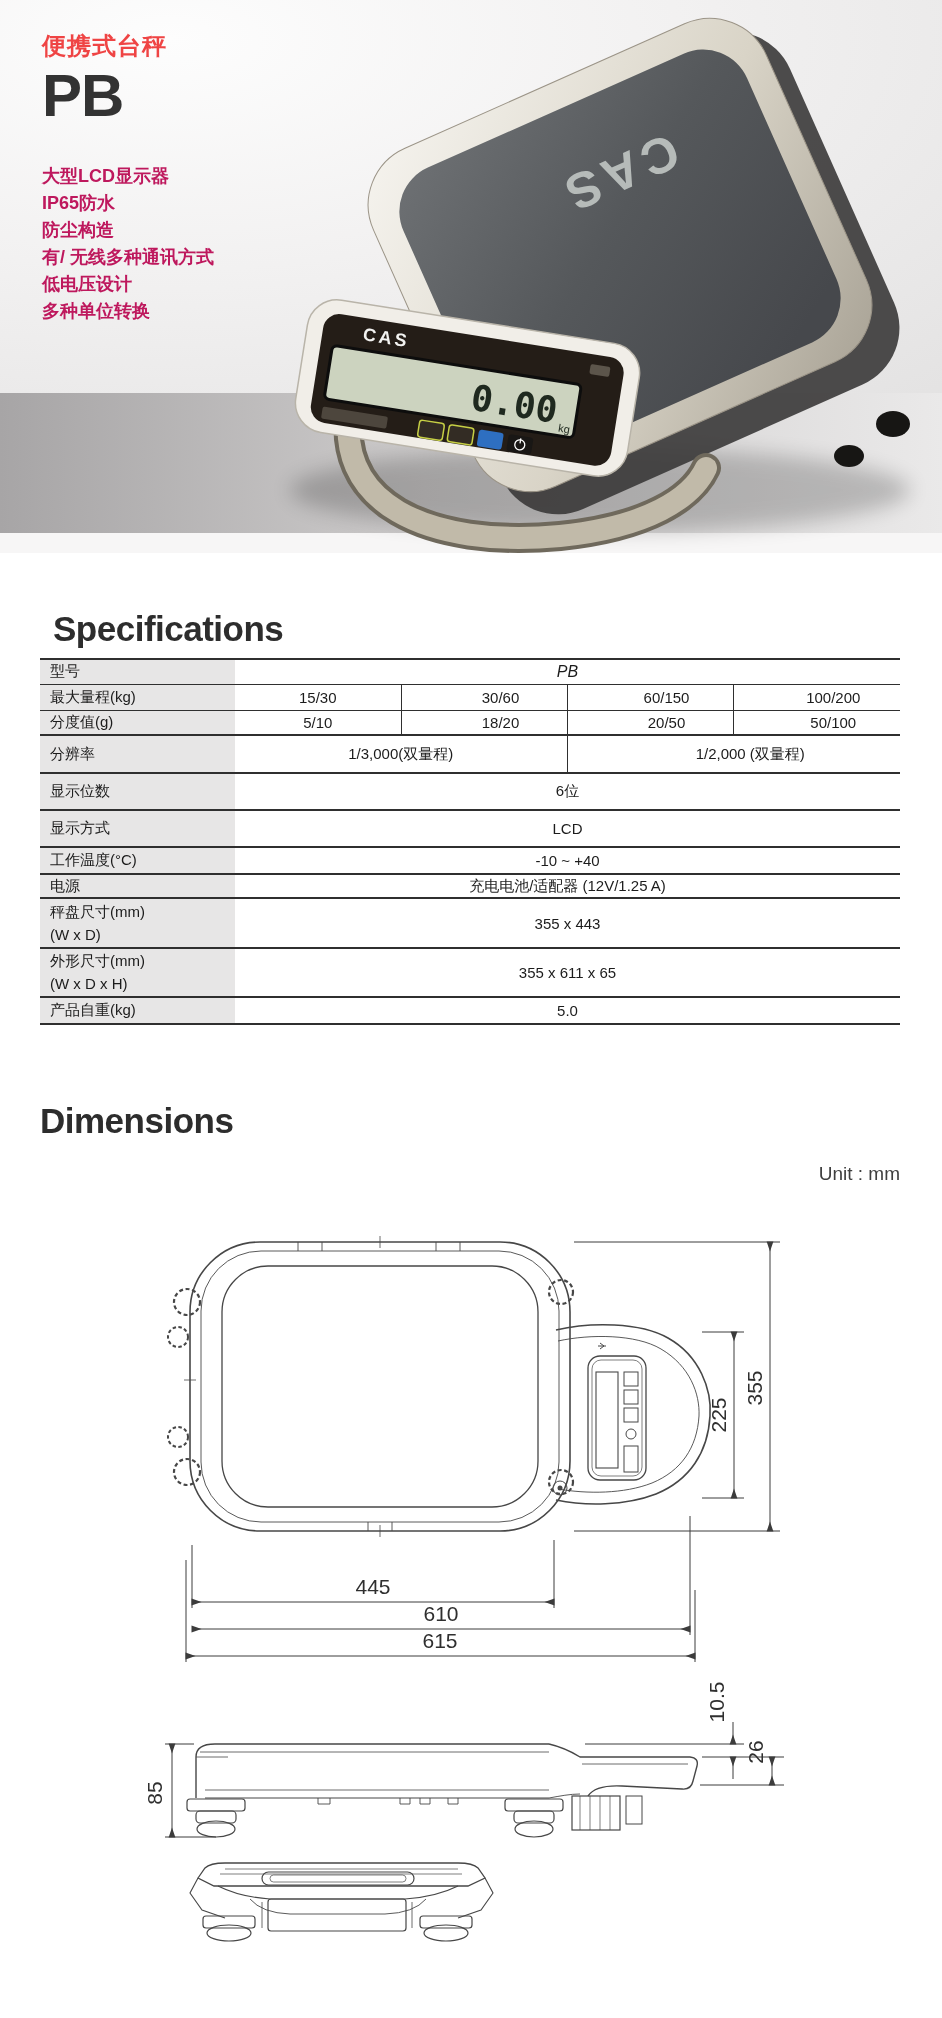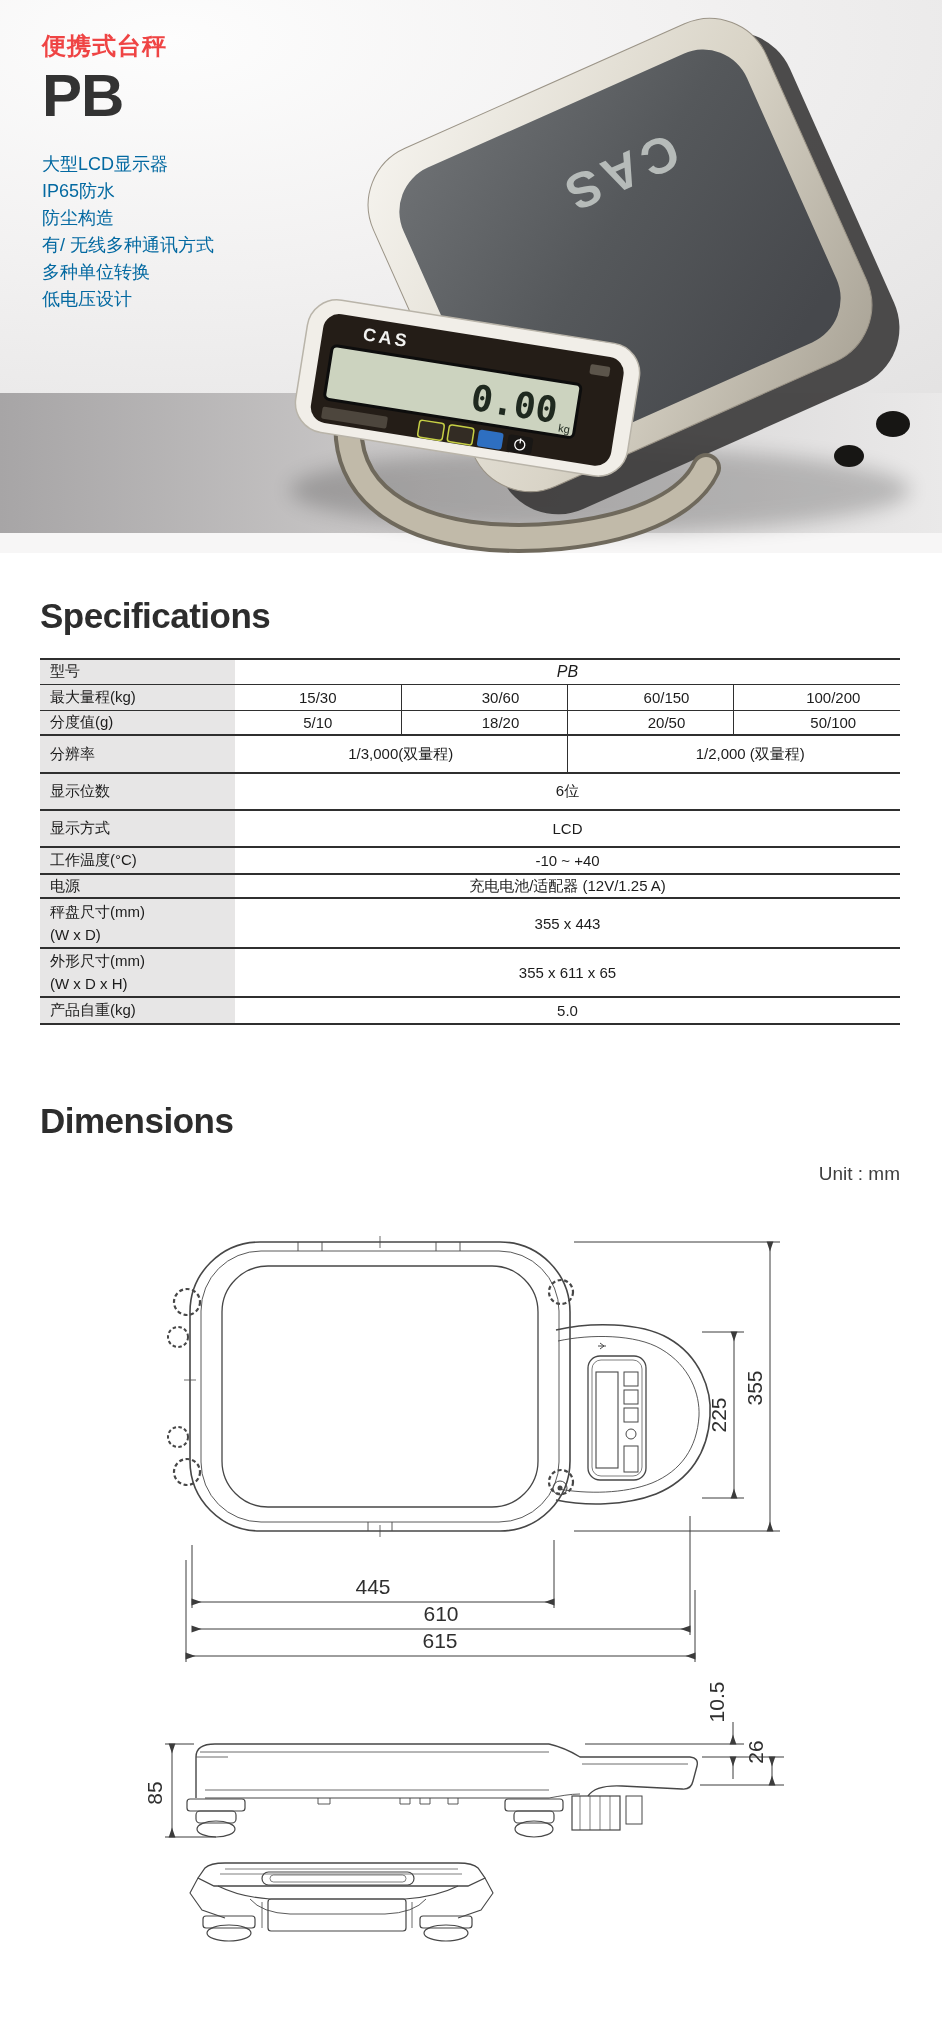--- a/index.html
+++ b/index.html
@@ -11,21 +11,21 @@
   .hero-bg-top{position:absolute;left:0;top:0;width:942px;height:393px;
     background:radial-gradient(120% 130% at 18% 10%, #fdfdfd 0%, #f2f1f1 45%, #e3e2e2 100%);}
   .hero-band{position:absolute;left:0;top:393px;width:942px;height:140px;
     background:linear-gradient(to right,#a7a5a6 0%,#cdcbcb 45%,#eae9e9 100%);}
   .hero-strip{position:absolute;left:0;top:533px;width:942px;height:20px;background:#f7f6f6;}
   .photo-svg{position:absolute;left:0;top:0;}
 
   .hero-text{position:absolute;left:42px;top:30px;width:320px;}
   .hero-category{font-size:24px;font-weight:bold;color:#ef4444;letter-spacing:1px;}
   .hero-model{font-size:60px;font-weight:bold;color:#333333;line-height:1.05;margin-top:2px;letter-spacing:-1px;}
-  .hero-features{margin-top:24px;font-size:18px;color:#0369a1;line-height:27px;}
+  .hero-features{margin-top:36px;font-size:18px;color:#be185d;line-height:27px;font-weight:bold;}
 
   
   .sec-title{position:absolute;left:40px;font-size:35px;font-weight:bold;color:#2d2d2d;letter-spacing:-0.5px;}
   .unit-note{position:absolute;left:770px;top:1163px;width:130px;text-align:right;
              font-size:19px;color:#3f3f3f;}
 
   
   .spec-table{position:absolute;left:40px;top:658px;width:860px;border-collapse:collapse;
               table-layout:fixed;font-size:15px;color:#1c1c1c;border-top:2px solid #2f2f2f;}
   .spec-table td{padding:0 8px;vertical-align:middle;}
@@ -107,27 +107,27 @@
     </svg>
 
     <div class="hero-text">
       <div class="hero-category">便携式台秤</div>
       <div class="hero-model">PB</div>
       <div class="hero-features">
         <div>大型LCD显示器</div>
         <div>IP65防水</div>
         <div>防尘构造</div>
         <div>有/ 无线多种通讯方式</div>
+        <div>低电压设计</div>
         <div>多种单位转换</div>
-        <div>低电压设计</div>
       </div>
     </div>
   </div>
 
-  <h2 class="sec-title" style="top:596px;margin:0;">Specifications</h2>
+  <h2 class="sec-title" style="top:596px;margin:13px;">Specifications</h2>
 
   <table class="spec-table">
     <colgroup>
         <col style="width:195px">
         <col style="width:166px">
         <col style="width:166px">
         <col style="width:166px">
         <col style="width:167px">
       </colgroup>
     <tbody>

